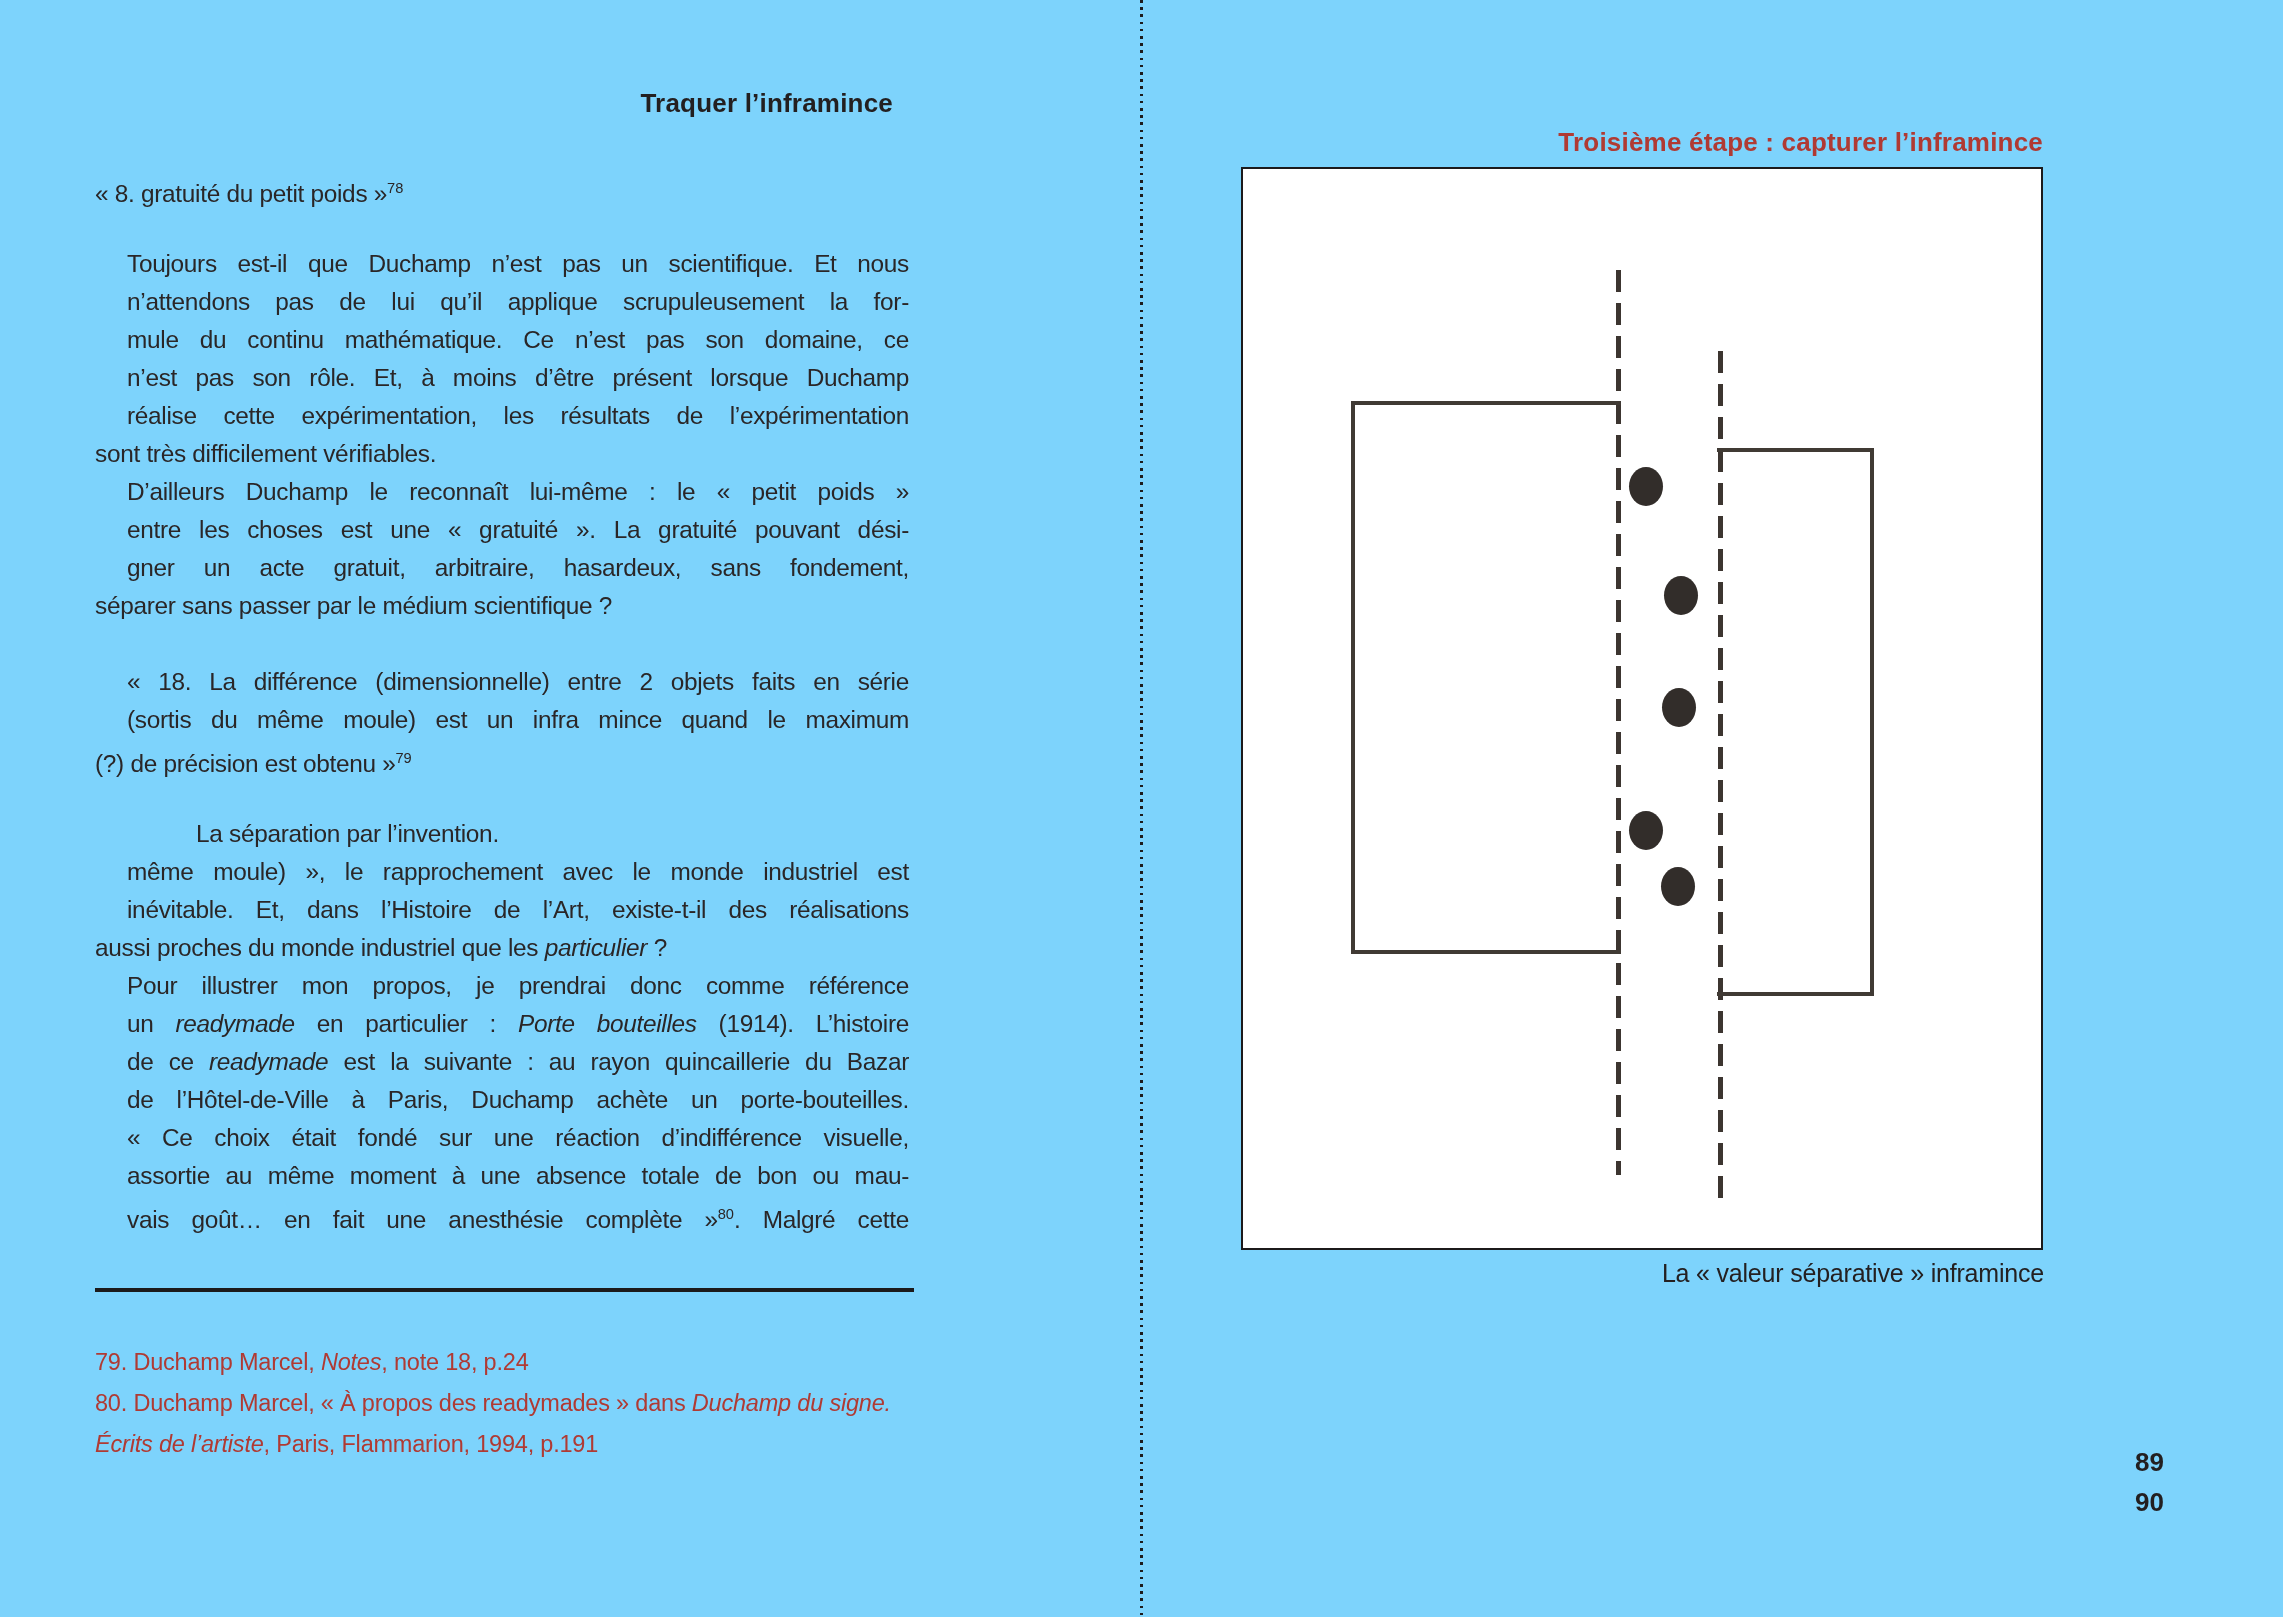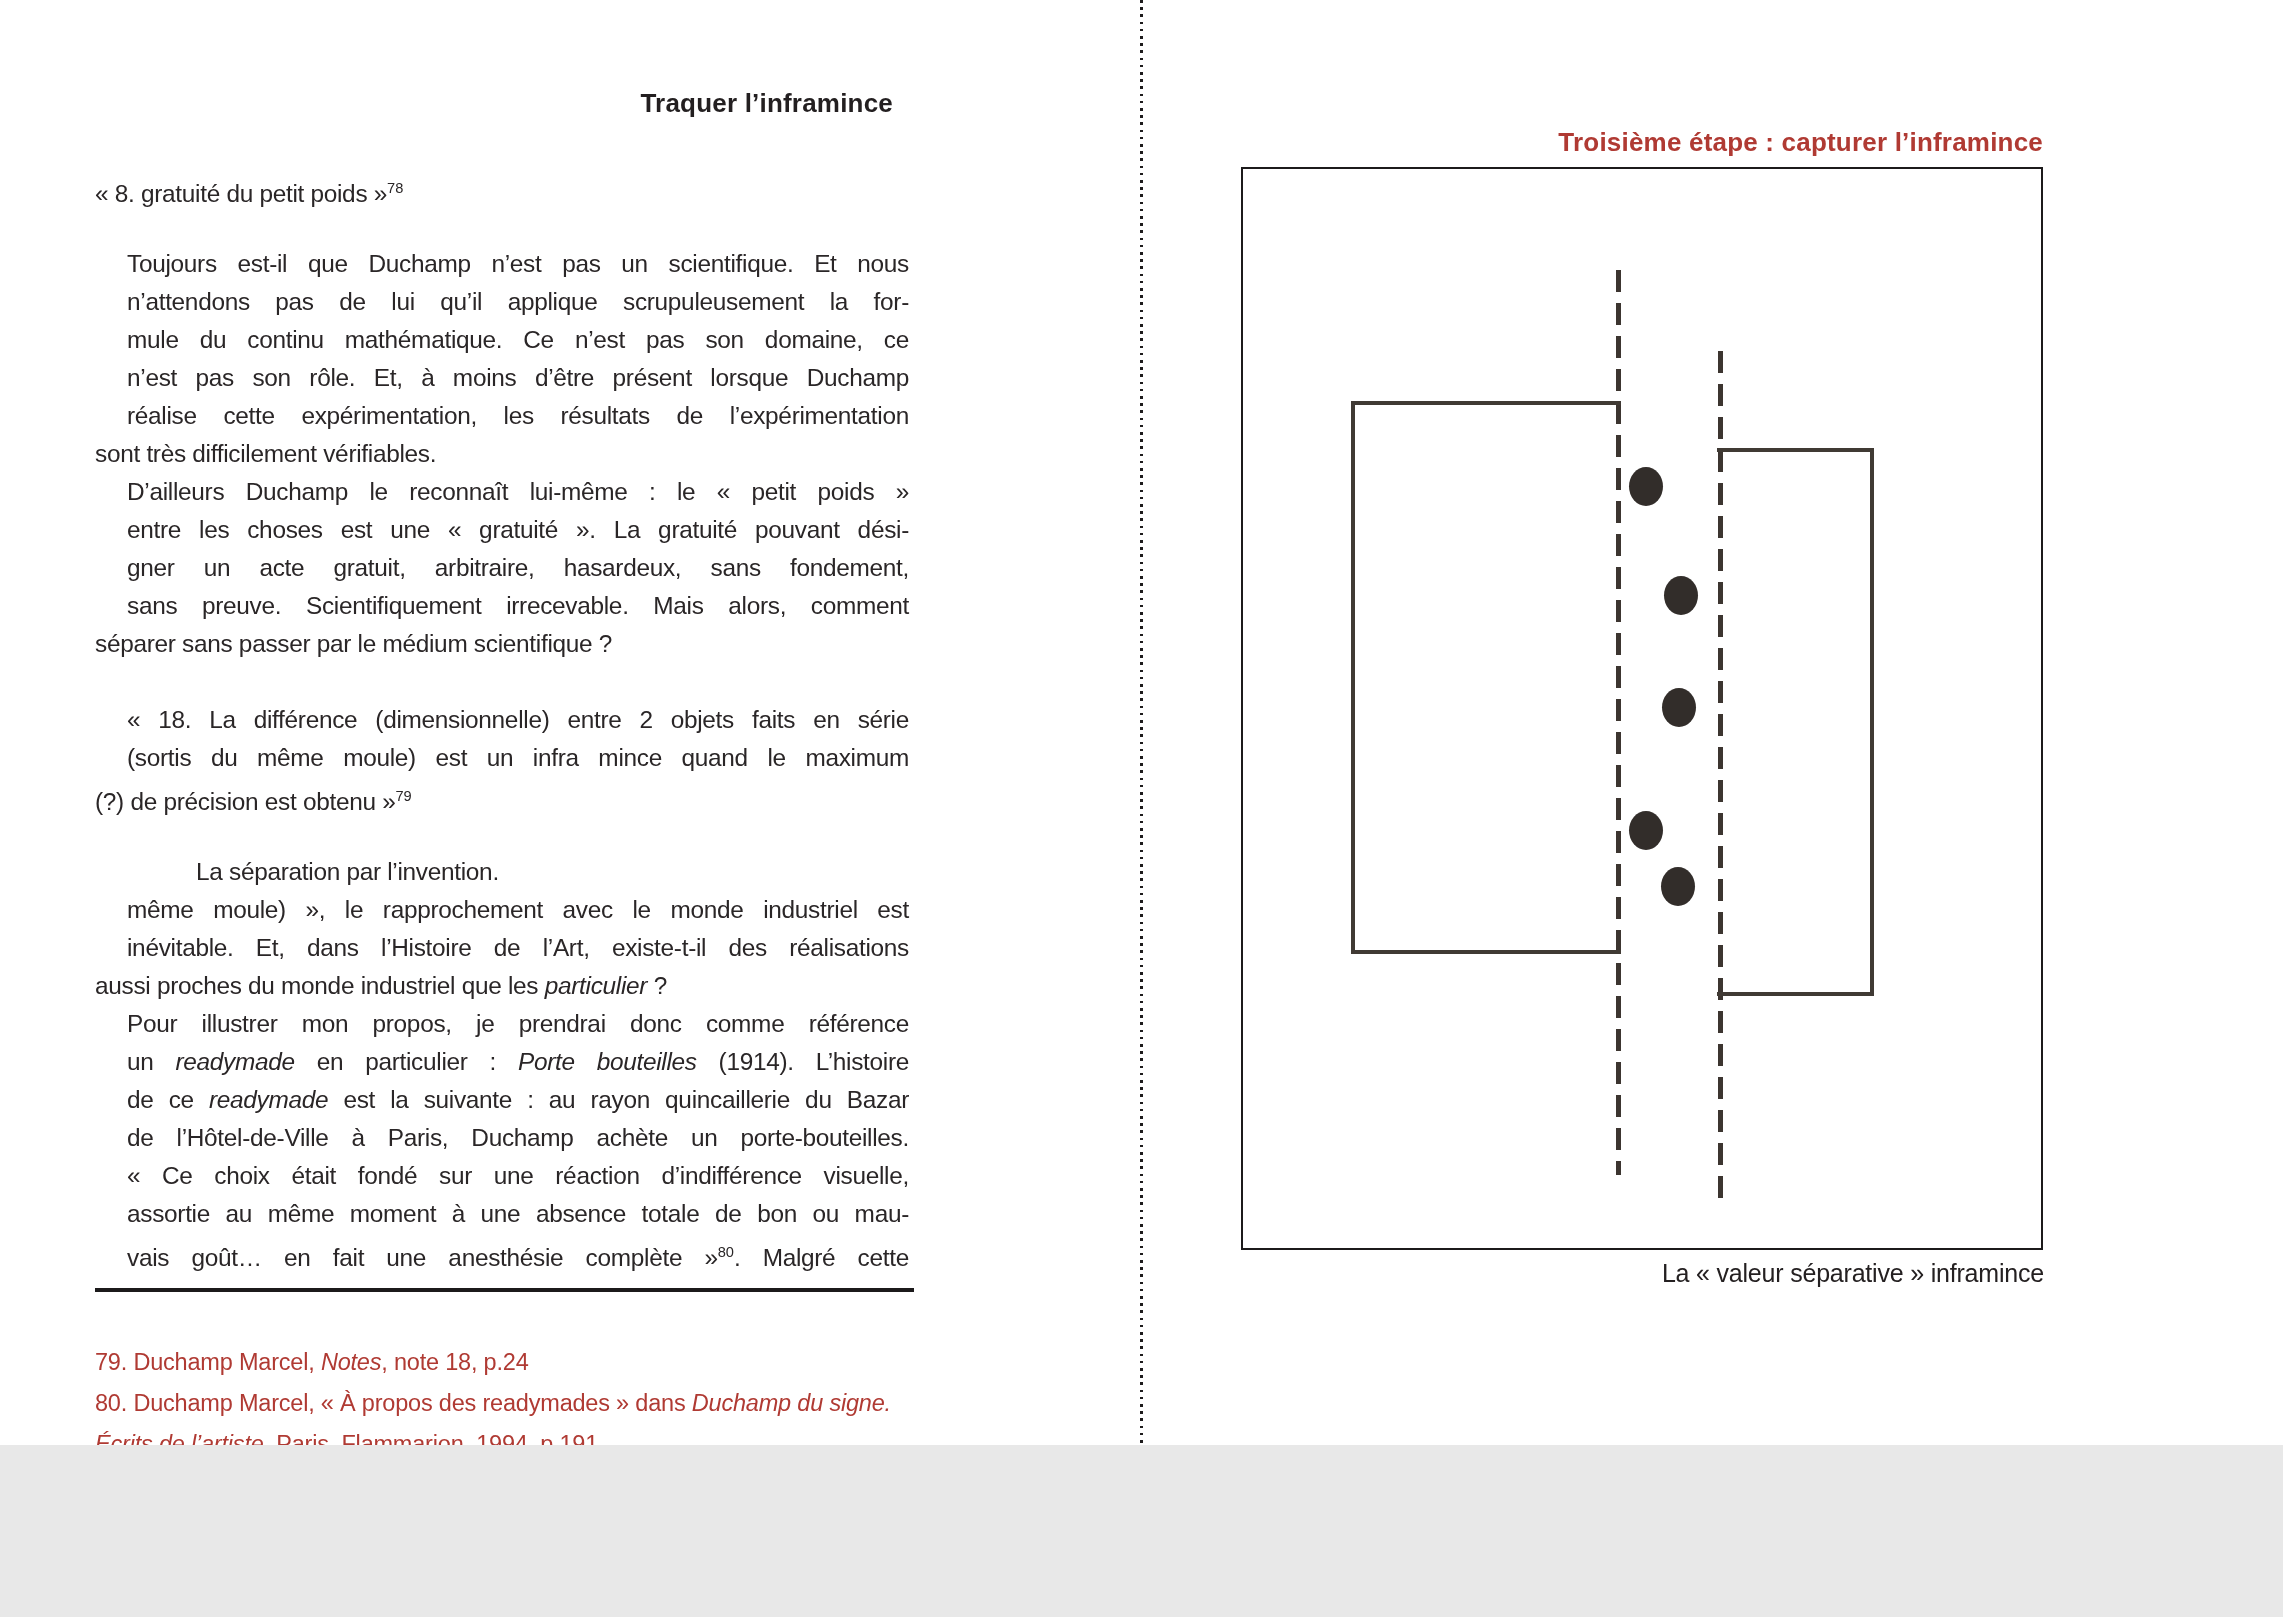--- a/index.html
+++ b/index.html
@@ -1,19 +1,19 @@
 <!DOCTYPE html>
 <html style="font-size:14.5px"><head>
 <meta charset="utf-8">
 <style>
   html,body{margin:0;padding:0;background:#e8e8e8;}
   #spread{
     position:relative;
-    width:2283px;height:1445px;
-    background:#ffffff;
+    width:2283px;height:1617px;
+    background:#7dd3fc;
     font-family:"Liberation Sans",sans-serif;
     color:#272324;
     overflow:hidden;
   }
   
   .spine{
     position:absolute;left:1140px;top:0;width:2.7px;height:1617px;
     background:repeating-linear-gradient(to bottom,#1d1b1c 0 2.7px,transparent 2.7px 7.2px);
   }
   
@@ -88,21 +88,20 @@
       <div class="line left">&nbsp;</div>
       <div class="line justify"><span>Toujours est-il que Duchamp n’est pas un scientifique. Et nous</span></div>
       <div class="line justify"><span>n’attendons pas de lui qu’il applique scrupuleusement la for-</span></div>
       <div class="line justify"><span>mule du continu mathématique. Ce n’est pas son domaine, ce</span></div>
       <div class="line justify"><span>n’est pas son rôle. Et, à moins d’être présent lorsque Duchamp</span></div>
       <div class="line justify"><span>réalise cette expérimentation, les résultats de l’expérimentation</span></div>
       <div class="line left"><span>sont très difficilement vérifiables.</span></div>
       <div class="line justify"><span>D’ailleurs Duchamp le reconnaît lui-même : le « petit poids »</span></div>
       <div class="line justify"><span>entre les choses est une « gratuité ». La gratuité pouvant dési-</span></div>
       <div class="line justify"><span>gner un acte gratuit, arbitraire, hasardeux, sans fondement,</span></div>
-      <div class="line justify"><span>sans preuve. Scientifiquement irrecevable. Mais alors, comment</span></div>
       <div class="line left"><span>séparer sans passer par le médium scientifique ?</span></div>
       <div class="line left">&nbsp;</div>
       <div class="line justify"><span>« 18. La différence (dimensionnelle) entre 2 objets faits en série</span></div>
       <div class="line justify"><span>(sortis du même moule) est un infra mince quand le maximum</span></div>
       <div class="line left"><span>(?) de précision est obtenu »</span><span class="sup">79</span></div>
       <div class="line left">&nbsp;</div>
       <div class="line left" style="padding-left: 101px;"><span>La séparation par l’invention.</span></div>
       <div class="line justify"><span>même moule) », le rapprochement avec le monde industriel est</span></div>
       <div class="line justify"><span>inévitable. Et, dans l’Histoire de l’Art, existe-t-il des réalisations</span></div>
       <div class="line left"><span>aussi proches du monde industriel que les </span><span class="i">particulier</span><span> ?</span></div>

